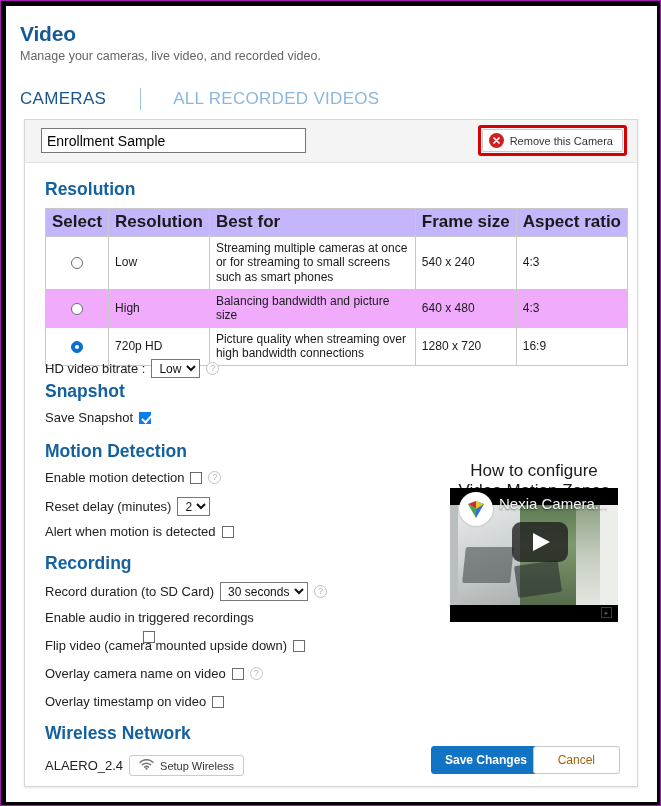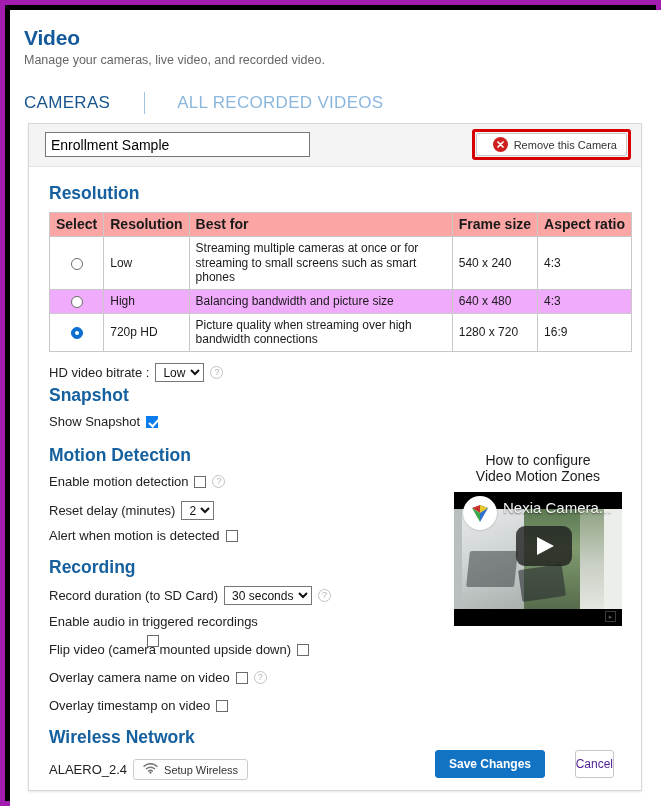--- a/index.html
+++ b/index.html
@@ -7,21 +7,21 @@
     margin: 0; padding: 0;
     width: 661px; height: 806px;
     background: #000000;
     font-family: "Liberation Sans", sans-serif;
     overflow: hidden;
   }
   #viewport {
     position: relative;
     width: 661px; height: 806px;
     background: #000;
-    border: 5px solid #a21caf;
+    border: 1px solid #a21caf;
   }
   #page {
     position: absolute;
     left: 5px; top: 5px;
     width: 651px; height: 796px;
     background: #ffffff;
     overflow: hidden;
   }
 
   
@@ -99,21 +99,21 @@
     border-radius: 3px;
     padding: 1px;
   }
   .remove-btn {
     display: flex;
     align-items: center;
     gap: 6px;
     background: #ffffff;
     border: 1px solid #c9c9c9;
     border-radius: 2px;
-    padding: 3px 9px 3px 16px;
+    padding: 3px 9px 3px 6px;
     font-size: 11px;
     color: #333333;
     cursor: pointer;
     font-family: "Liberation Sans", sans-serif;
     white-space: nowrap;
   }
   .x-circle {
     width: 15px; height: 15px;
     border-radius: 50%;
     background: #cf2020;
@@ -146,23 +146,23 @@
     background: #fff;
   }
   .res-table th, .res-table td {
     border: 1px solid #c8c8c8;
     padding: 4px 6px;
     text-align: left;
     vertical-align: middle;
     line-height: 1.22;
   }
   .res-table th {
-    background: #fca5a5;
+    background: #c4b5fd;
     font-weight: bold;
-    font-size: 14px;
+    font-size: 17px;
     white-space: nowrap;
     padding: 3px 6px;
   }
   .res-table tr.alt td { background: #f0abfc; }
   .col-select { width: 45px; text-align: center !important; }
   .col-res    { width: 66px; }
   .col-frame  { width: 72px; }
   .col-ar     { width: 80px; }
   .radio {
     width: 12px; height: 12px;
@@ -234,24 +234,24 @@
 
   
   #resources-head {
     position: absolute;
     left: 414px; top: 280px;
     width: 190px;
     text-align: center;
   }
   #resources-head .section-title { font-size: 14.5px; }
   .res-sub {
-    font-size: 14px;
+    font-size: 17px;
     color: #1b1b1b;
     line-height: 1.16;
-    margin-top: 5px;
+    margin-top: 18px;
     text-align: center;
   }
   .video-box {
     position: absolute;
     left: 425px; top: 325px;
     width: 168px; height: 134px;
     background: #000000;
     overflow: hidden;
   }
   .video-inner {
@@ -378,26 +378,26 @@
     color: #ffffff;
     font-size: 12px;
     font-weight: bold;
     padding: 6px 13px;
     border-radius: 3px;
     cursor: pointer;
     font-family: "Liberation Sans", sans-serif;
   }
   .btn-cancel {
     position: absolute;
-    right: 27px; top: 16px;
+    right: 17px; top: 16px;
     background: #ffffff;
     border: 1px solid #c6c6c6;
-    color: #4c1d95;
+    color: #a16207;
     font-size: 12px;
-    padding: 6px 0;
+    padding: 6px 24px;
     border-radius: 3px;
     cursor: pointer;
     font-family: "Liberation Sans", sans-serif;
   }
 </style>
 </head>
 <body>
 
 <div id="viewport">
 <div id="page">
@@ -477,21 +477,21 @@
       <div class="row" style="left:20px; top:196px;">
         <span class="lbl">HD video bitrate :</span>
         <select class="sel">
           <option>Low</option>
         </select>
         <span class="help">?</span>
       </div>
 
       <h2 class="section-title" style="position:absolute; left:20px; top:218px;">Snapshot</h2>
       <div class="row" style="left:20px; top:247px;">
-        <span class="lbl">Show Snapshot</span>
+        <span class="lbl">Save Snapshot</span>
         <span class="chk checked"></span>
       </div>
 
       <h2 class="section-title" style="position:absolute; left:20px; top:278px;">Motion Detection</h2>
       <div class="row" style="left:20px; top:307px;">
         <span class="lbl">Enable motion detection</span>
         <span class="chk"></span>
         <span class="help">?</span>
       </div>
       <div class="row" style="left:20px; top:334px;">

